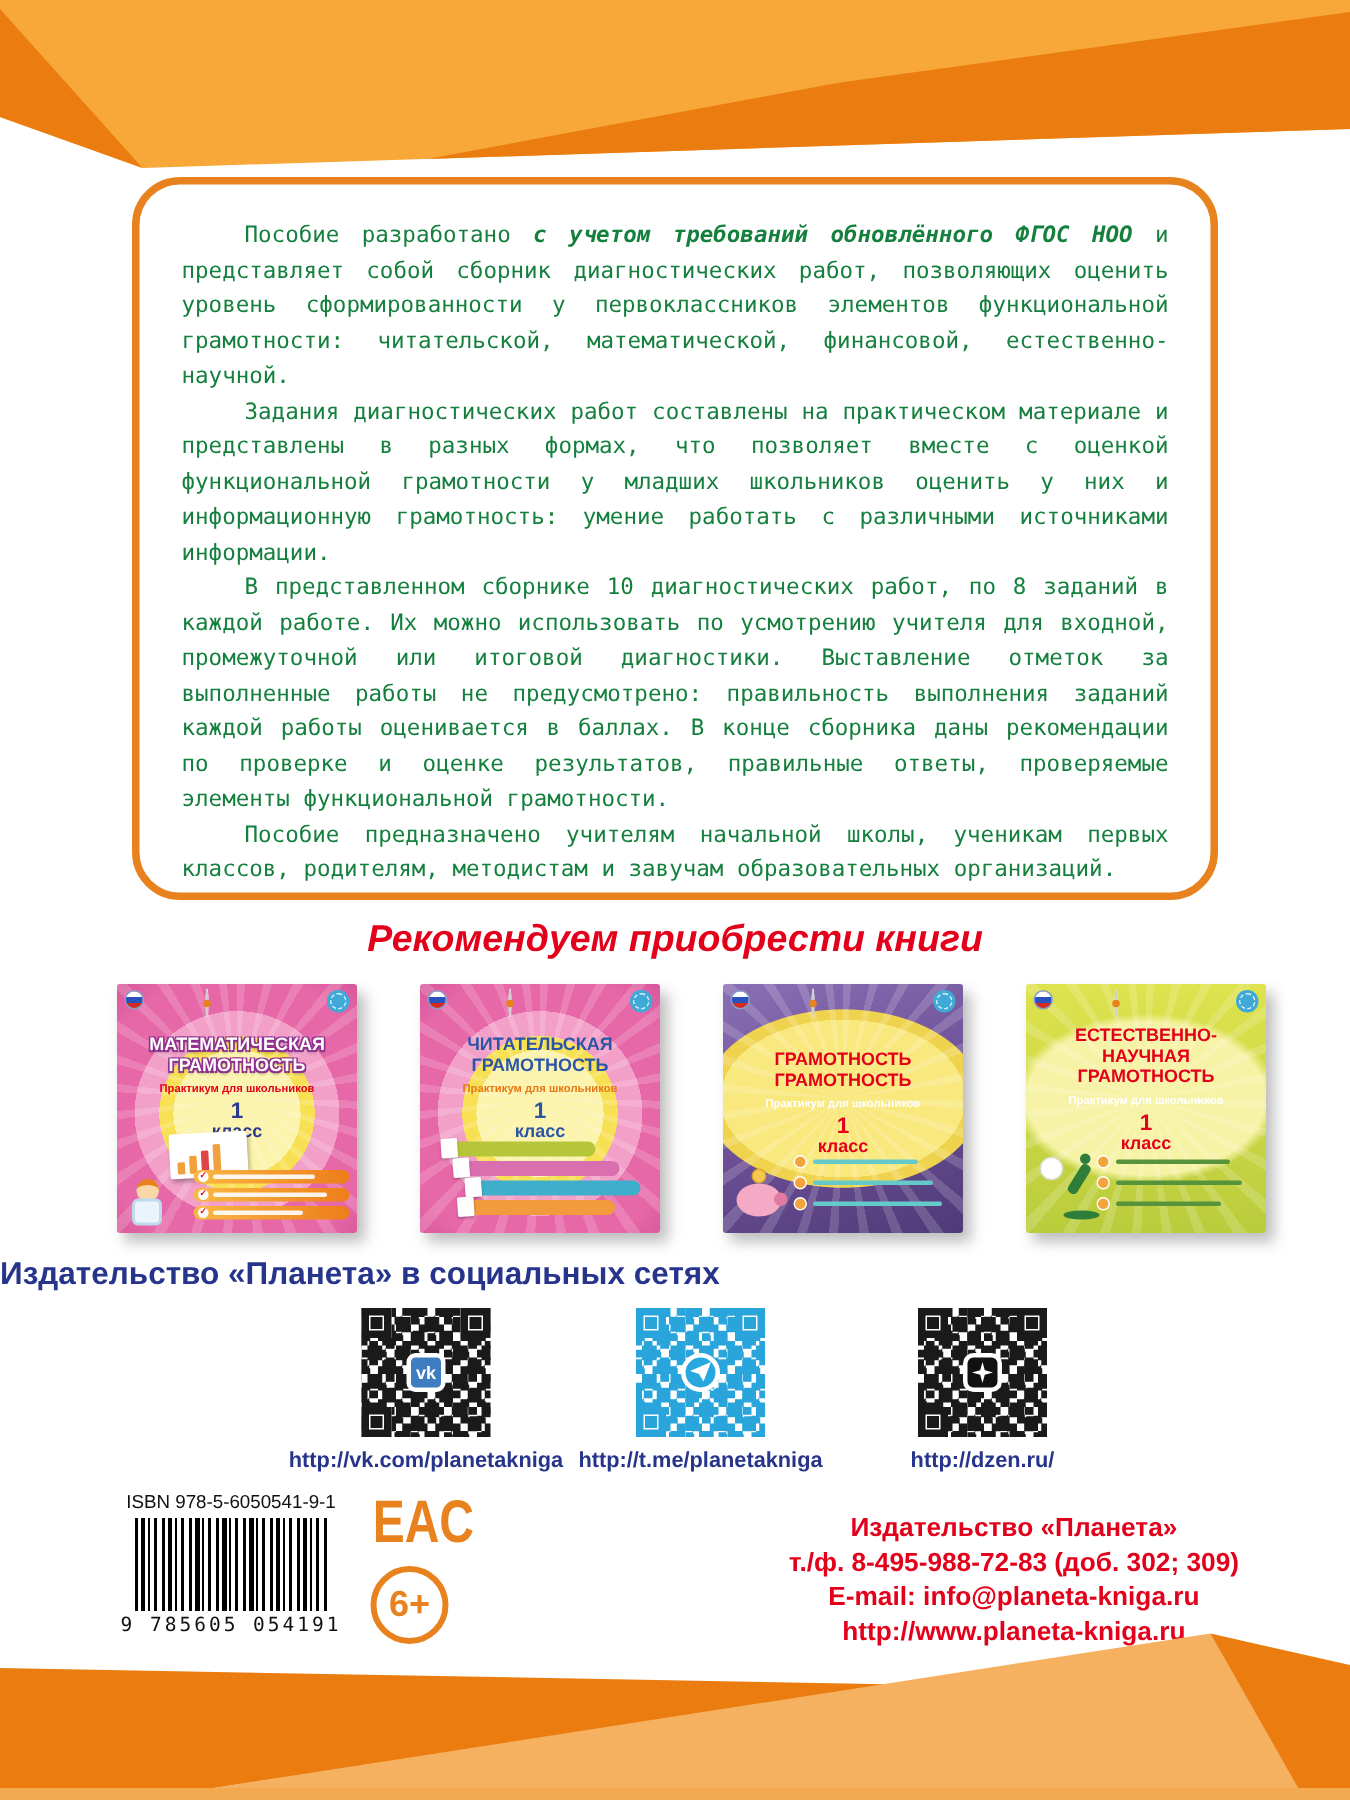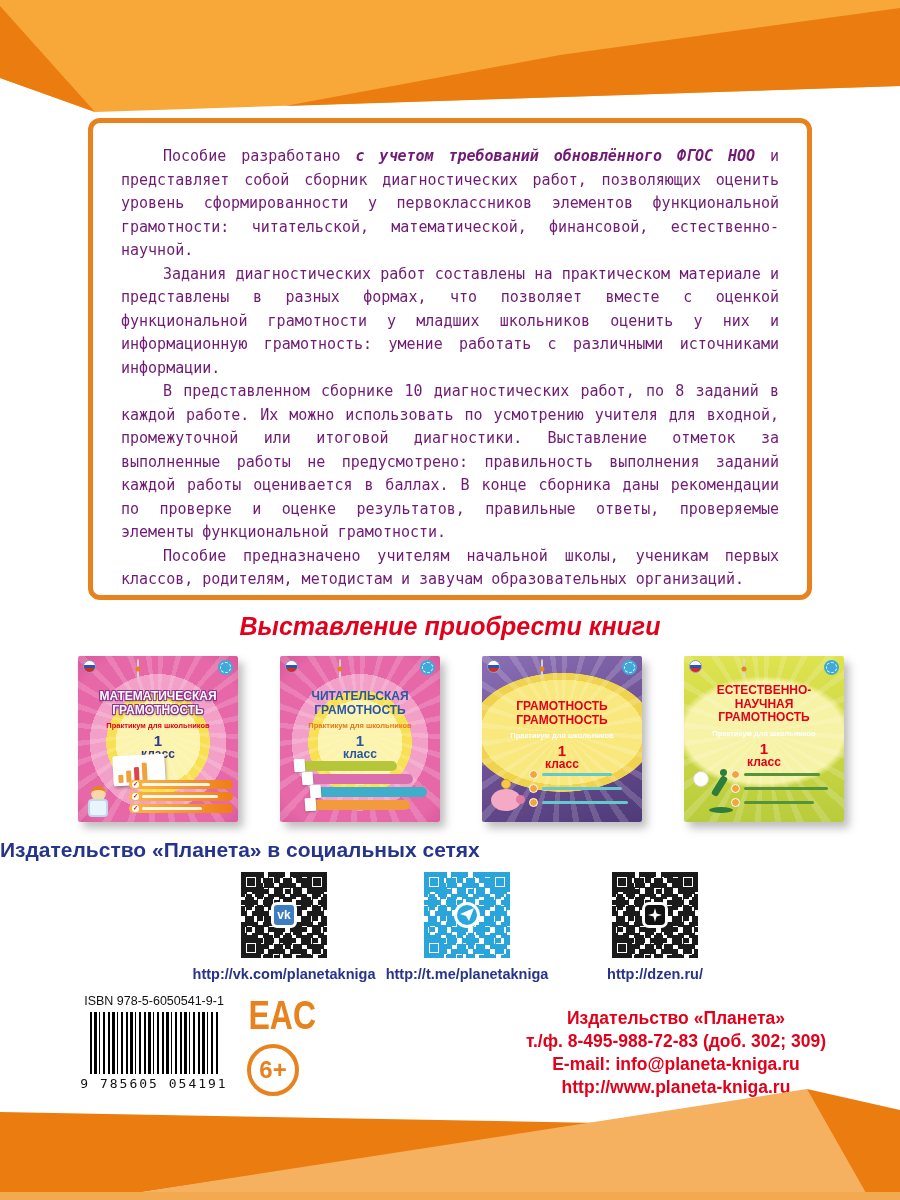--- a/index.html
+++ b/index.html
@@ -8,24 +8,24 @@
     position:relative; width:900px; height:1200px; overflow:hidden;
     background:#ffffff; font-family:"Liberation Sans", sans-serif;
   }
   svg.deco { position:absolute; left:0; display:block; }
   .top-deco { top:0; }
   .bottom-deco { top:1060px; }
 
   
   .intro-box {
     position:absolute; left:88px; top:118px; width:724px; height:482px;
-    background:#ffffff; border:5px solid #E8821E; border-radius:12px;
+    background:#ffffff; border:5px solid #E8821E; border-radius:32px;
     padding:22px 28px 10px 28px;
     font-family:"DejaVu Sans Mono", monospace;
-    font-size:15px; line-height:23.5px; color:#701a75; text-align:justify;
+    font-size:15px; line-height:23.5px; color:#15803d; text-align:justify;
   }
   .intro-box p { text-indent:42px; }
   .intro-box .emph { font-weight:bold; font-style:italic; }
 
   
   .recommend {
     position:absolute; left:0; top:612px; width:100%; text-align:center;
     color:#E3001B; font-size:25px; font-weight:bold; font-style:italic;
   }
   .social-heading {
@@ -230,21 +230,21 @@
     <polygon points="285,106 560,55 900,8 900,86" fill="#EA7C10"></polygon>
   </svg>
 
   <div class="intro-box">
     <p><span>Пособие разработано </span><span class="emph">с учетом требований обновлённого ФГОС НОО</span><span> и представляет собой сборник диагностических работ, позволяющих оценить уровень сформированности у первоклассников элементов функциональной грамотности: читательской, математической, финансовой, естественно-научной.</span></p>
     <p>Задания диагностических работ составлены на практическом материале и представлены в разных формах, что позволяет вместе с оценкой функциональной грамотности у младших школьников оценить у них и информационную грамотность: умение работать с различными источниками информации.</p>
     <p>В представленном сборнике 10 диагностических работ, по 8 заданий в каждой работе. Их можно использовать по усмотрению учителя для входной, промежуточной или итоговой диагностики. Выставление отметок за выполненные работы не предусмотрено: правильность выполнения заданий каждой работы оценивается в баллах. В конце сборника даны рекомендации по проверке и оценке результатов, правильные ответы, проверяемые элементы функциональной грамотности.</p>
     <p>Пособие предназначено учителям начальной школы, ученикам первых классов, родителям, методистам и завучам образовательных организаций.</p>
   </div>
 
-  <div class="recommend">Выставление приобрести книги</div>
+  <div class="recommend">Рекомендуем приобрести книги</div>
 
   <div class="books">
 
     <div class="cover cover1">
       <div class="rays"></div>
       <div class="badges">
         <span class="badge-flag"></span>
         <span class="badge-logo"><span class="oval"></span><span class="arc"></span></span>
         <span class="badge-round"></span>
       </div>

